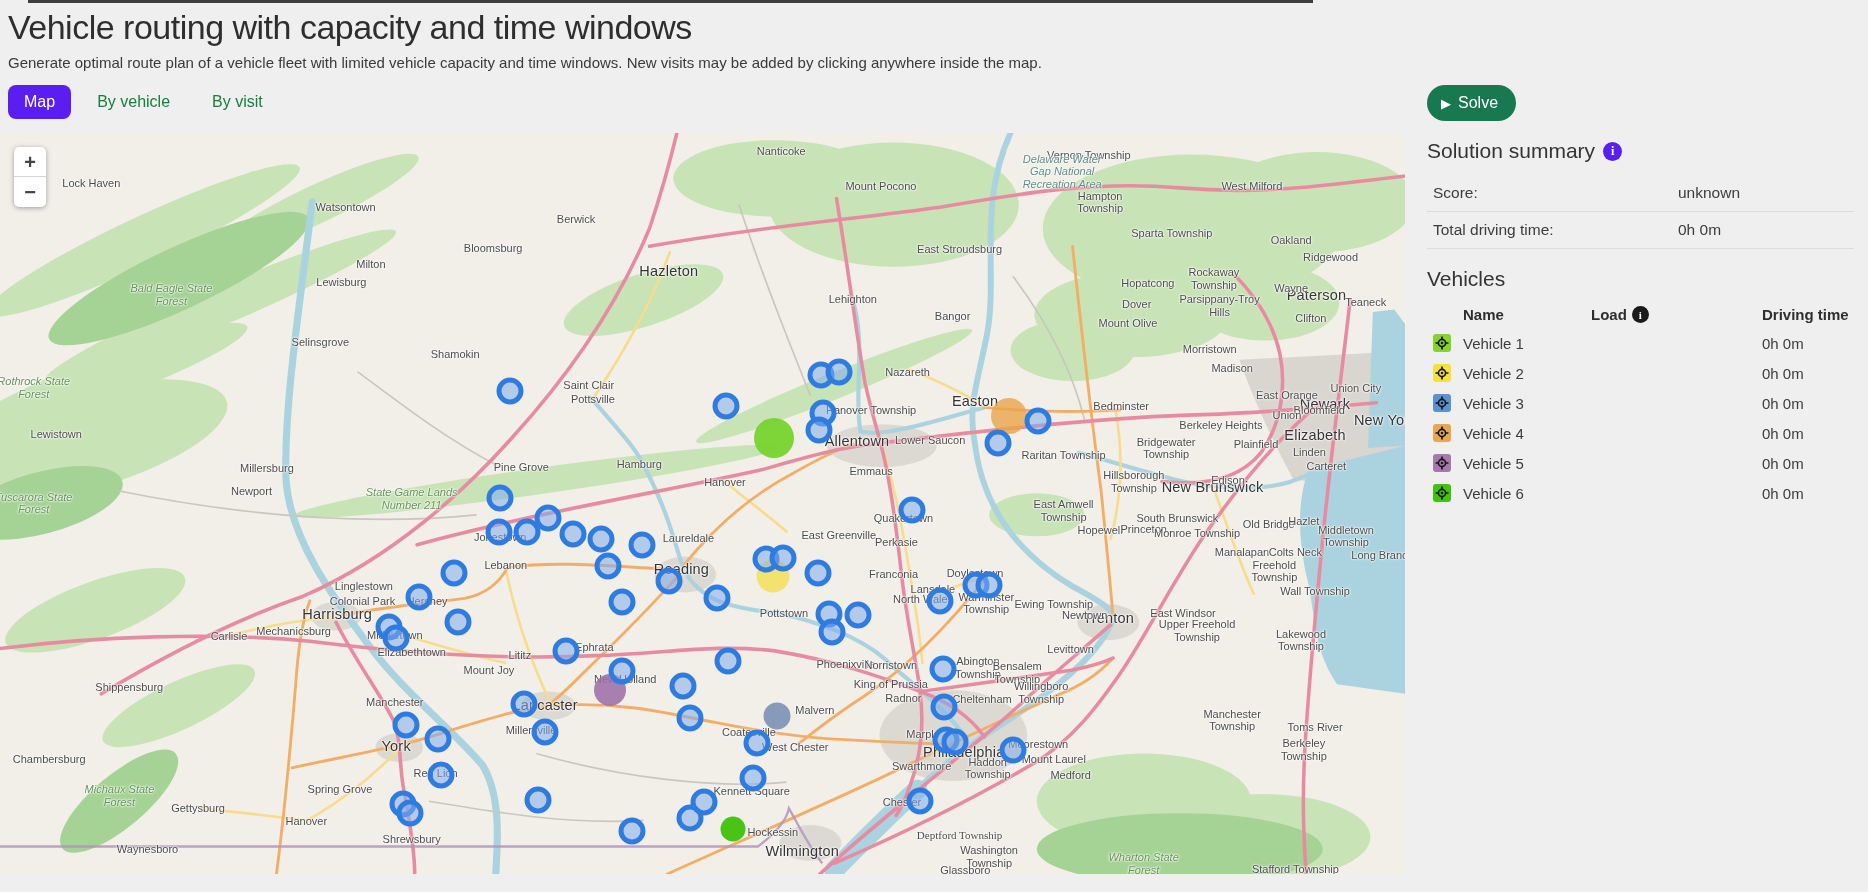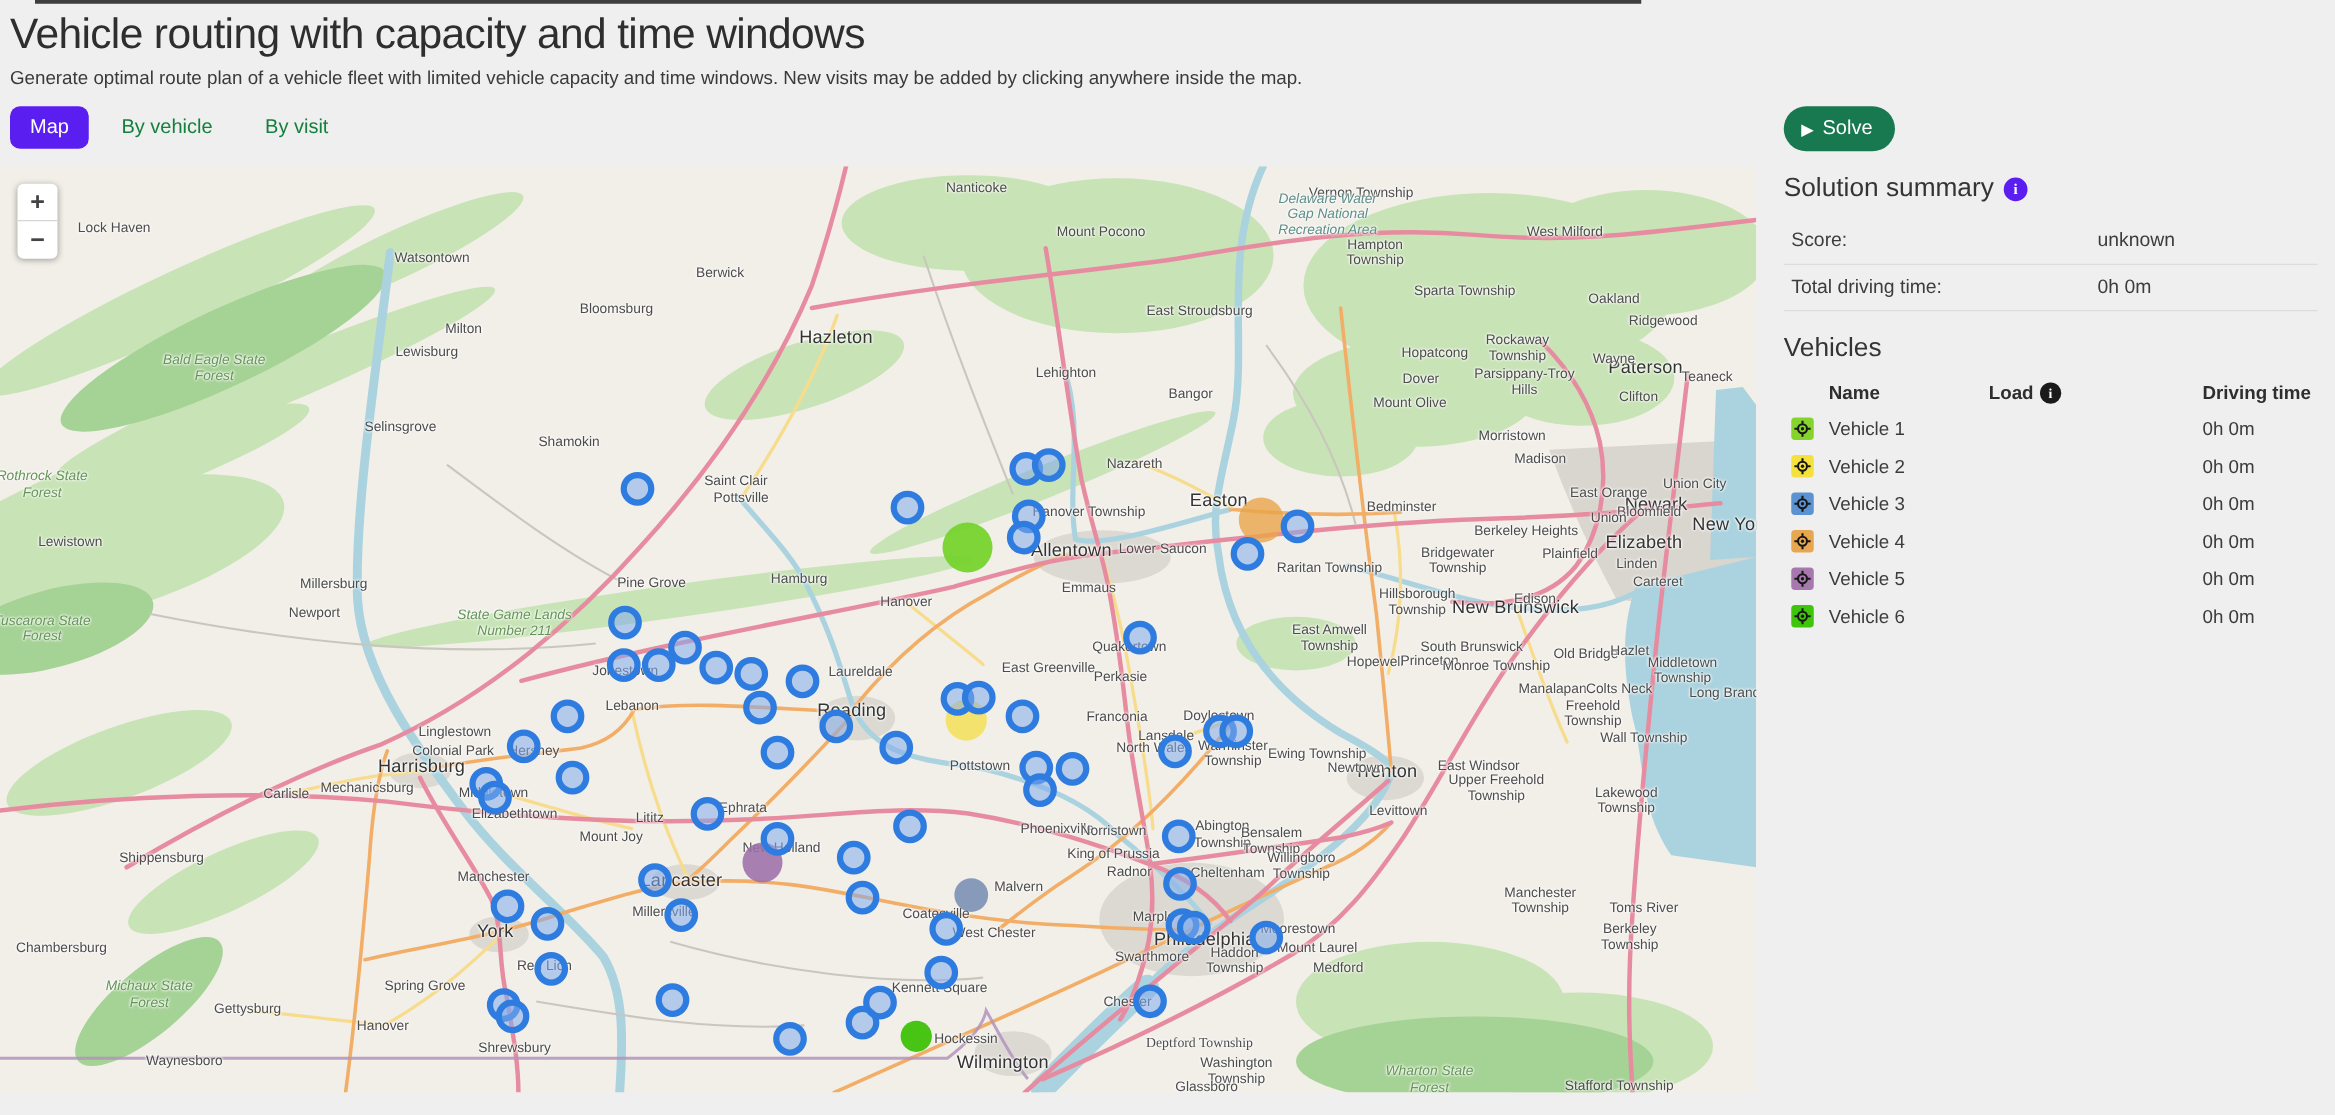--- a/index.html
+++ b/index.html
@@ -334,21 +334,21 @@
         <div class="maplabel" data-name="map-place-label" style="left: 90.3%; top: 52.8%;">Old Bridge</div>
         <div class="maplabel" data-name="map-place-label" style="left: 92.8%; top: 52.3%;">Hazlet</div>
         <div class="maplabel wrap" data-name="map-place-label" style="left: 95.8%; top: 54.5%;">Middletown Township</div>
         <div class="maplabel" data-name="map-place-label" style="left: 88.4%; top: 56.5%;">Manalapan</div>
         <div class="maplabel" data-name="map-place-label" style="left: 92.2%; top: 56.5%;">Colts Neck</div>
         <div class="maplabel" data-name="map-place-label" style="left: 98.4%; top: 57%;">Long Branch</div>
         <div class="maplabel wrap" data-name="map-place-label" style="left: 90.7%; top: 59.2%;">Freehold Township</div>
         <div class="maplabel wrap" data-name="map-place-label" style="left: 93.6%; top: 61.8%;">Wall Township</div>
         <div class="maplabel wrap" data-name="map-place-label" style="left: 85.2%; top: 67.2%;">Upper Freehold Township</div>
         <div class="maplabel wrap" data-name="map-place-label" style="left: 92.6%; top: 68.5%;">Lakewood Township</div>
-        <div class="maplabel" data-name="map-place-label" style="left: 76.2%; top: 69.7%; margin-left: 48px;">Levittown</div>
+        <div class="maplabel" data-name="map-place-label" style="left: 76.2%; top: 69.7%;">Levittown</div>
         <div class="maplabel wrap" data-name="map-place-label" style="left: 87.7%; top: 79.3%;">Manchester Township</div>
         <div class="maplabel" data-name="map-place-label" style="left: 93.6%; top: 80.1%;">Toms River</div>
         <div class="maplabel wrap" data-name="map-place-label" style="left: 92.8%; top: 83.3%;">Berkeley Township</div>
         <div class="maplabel area" data-name="map-place-label" style="left: 12.2%; top: 21.9%;">Bald Eagle State Forest</div>
         <div class="maplabel area" data-name="map-place-label" style="left: 2.4%; top: 34.4%;">Rothrock State Forest</div>
         <div class="maplabel area" data-name="map-place-label" style="left: 2.4%; top: 50%;">Tuscarora State Forest</div>
         <div class="maplabel area" data-name="map-place-label" style="left: 29.3%; top: 49.4%;">State Game Lands Number 211</div>
         <div class="maplabel area" data-name="map-place-label" style="left: 8.5%; top: 89.5%;">Michaux State Forest</div>
         <div class="maplabel area" data-name="map-place-label" style="left: 81.4%; top: 98.7%;">Wharton State Forest</div>
         <div class="maplabel warea" data-name="map-place-label" style="left: 75.6%; top: 5.2%;">Delaware Water Gap National Recreation Area</div>

